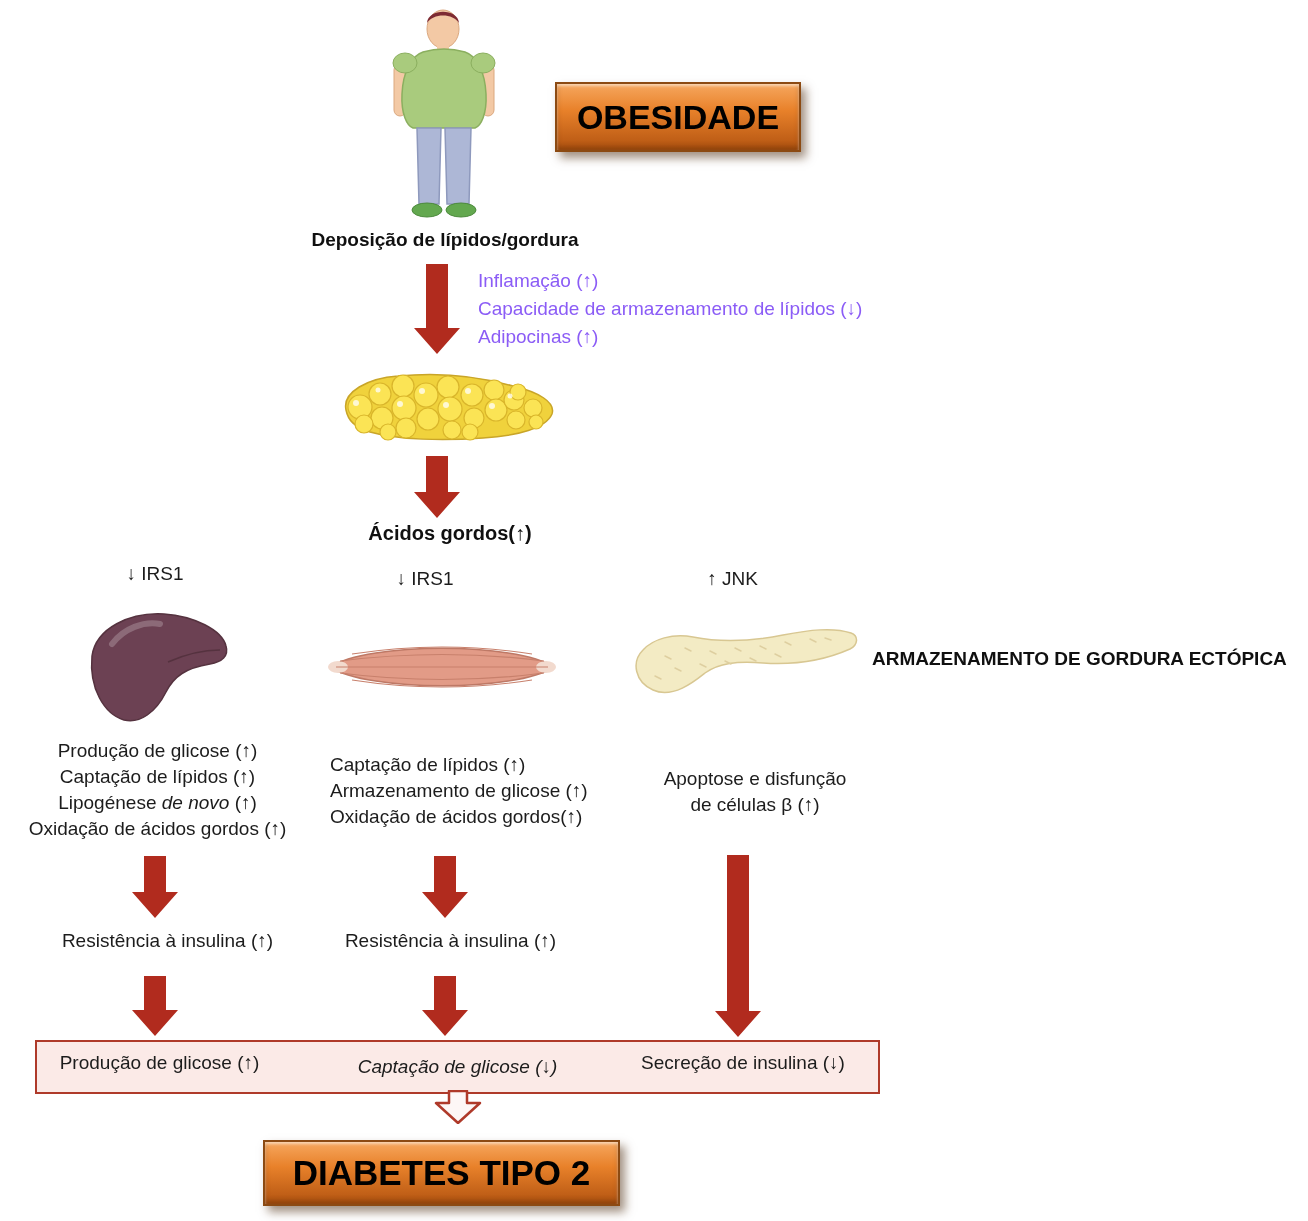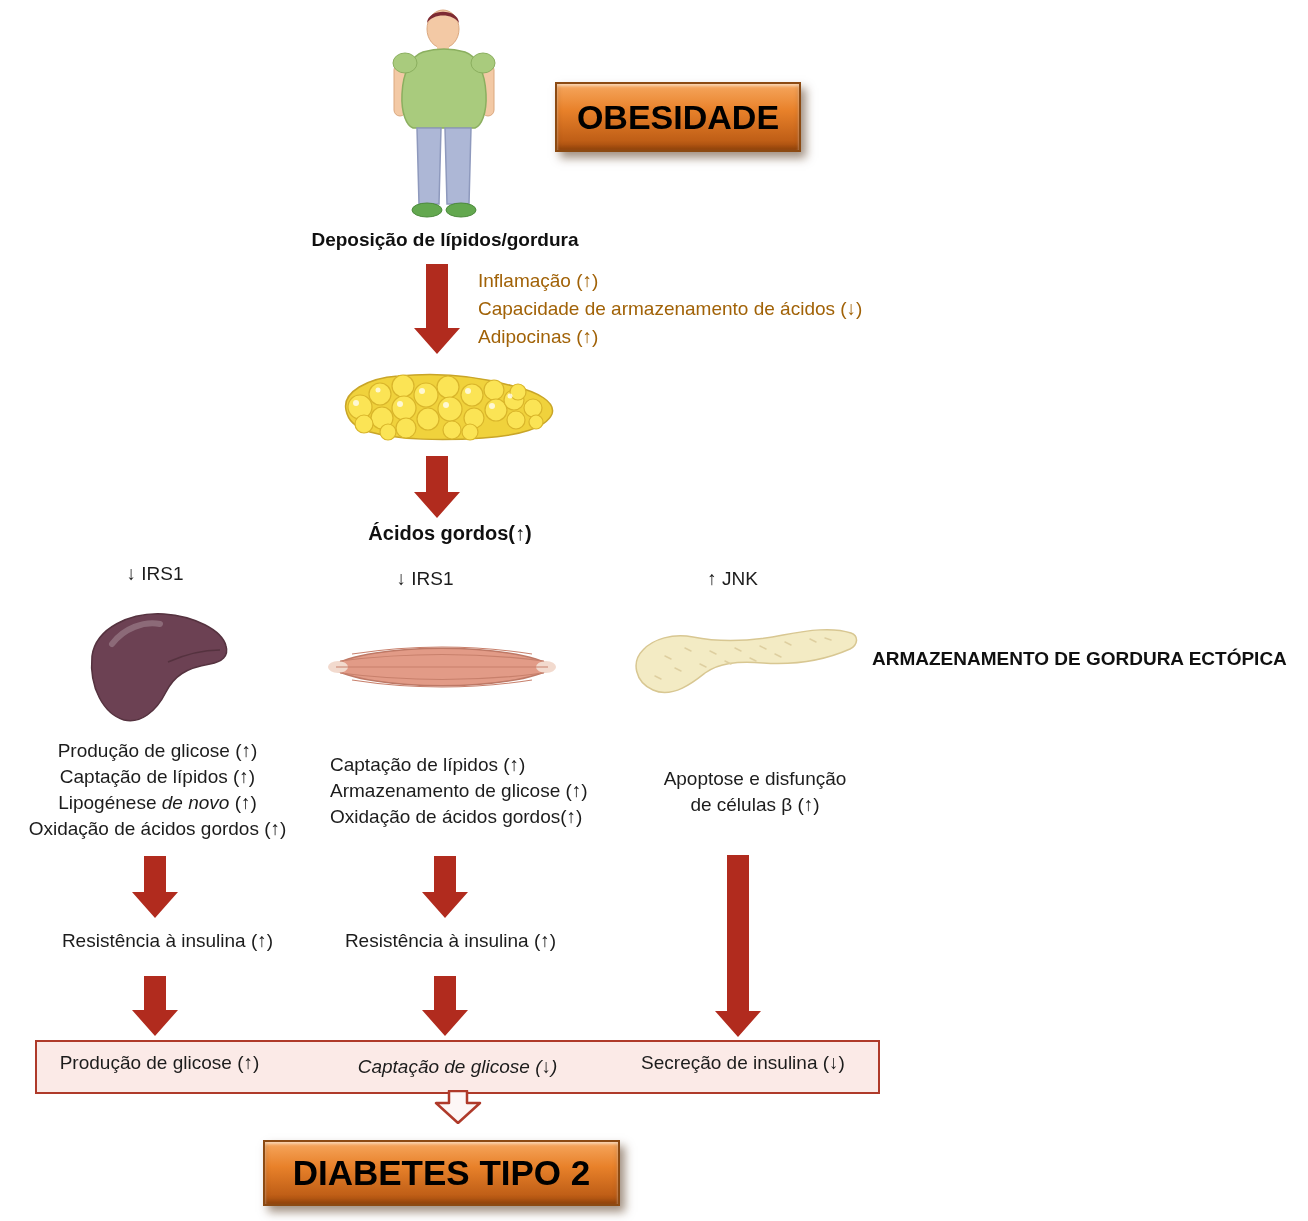--- a/index.html
+++ b/index.html
@@ -2,21 +2,21 @@
 <html><head>
 <meta charset="utf-8">
 <style>
   * { margin:0; padding:0; box-sizing:border-box; }
   html,body { background:#ffffff; }
   body { font-family:"Liberation Sans", sans-serif; color:#1c1c1c; }
   .canvas { position:relative; width:1308px; height:1221px; background:#ffffff; overflow:hidden; }
   .abs { position:absolute; }
   .center { text-align:center; }
   .bold { font-weight:700; }
-  .body-text { font-size:19px; line-height:28px; color:#a16207; }
+  .body-text { font-size:19px; line-height:28px; color:#8b5cf6; }
   .list-text { font-size:19px; line-height:26px; color:#1c1c1c; }
   .marker-text { font-size:19px; color:#1c1c1c; }
   .caption { font-size:19px; font-weight:700; color:#101010; }
   .orange-box {
     display:flex; align-items:center; justify-content:center;
     font-weight:700; color:#000;
     background:linear-gradient(180deg,#F6A75E 0%, #E8812A 40%, #C05F17 85%, #A84F0F 100%);
     border:2px solid #8C4A12;
     box-shadow:5px 6px 9px rgba(70,35,5,.5),
                inset 0 2px 3px rgba(255,255,255,.55),
@@ -61,21 +61,21 @@
   </div>
 
   <div class="abs caption center" style="left:280px;top:229px;width:330px;">Deposição de lípidos/gordura</div>
 
   <svg class="abs" style="left:414px;top:264px" width="46" height="90" viewBox="0 0 46 90">
     <polygon points="12,0 34,0 34,64 46,64 23,90 0,64 12,64" fill="#B12B1E"></polygon>
   </svg>
 
   <div class="abs body-text" style="left:478px;top:267px;">
     <div>Inflamação (↑)</div>
-    <div>Capacidade de armazenamento de ácidos (↓)</div>
+    <div>Capacidade de armazenamento de lípidos (↓)</div>
     <div>Adipocinas (↑)</div>
   </div>
 
   <svg class="abs" style="left:328px;top:362px" width="235" height="88" viewBox="0 0 235 88">
     <path d="M18,48 C14,30 40,16 70,14 C110,10 150,14 185,24 C210,30 228,40 224,52 C218,66 190,74 155,76 C115,79 70,78 42,70 C26,65 20,58 18,48 Z" fill="#F0D23C" stroke="#C9A528" stroke-width="1.5"></path>
     <g fill="#FBE455" stroke="#D9B52B" stroke-width="1.2">
       <circle cx="32" cy="45" r="12"></circle>
         <circle cx="52" cy="32" r="11"></circle>
         <circle cx="54" cy="56" r="11"></circle>
       <circle cx="75" cy="24" r="11"></circle>

